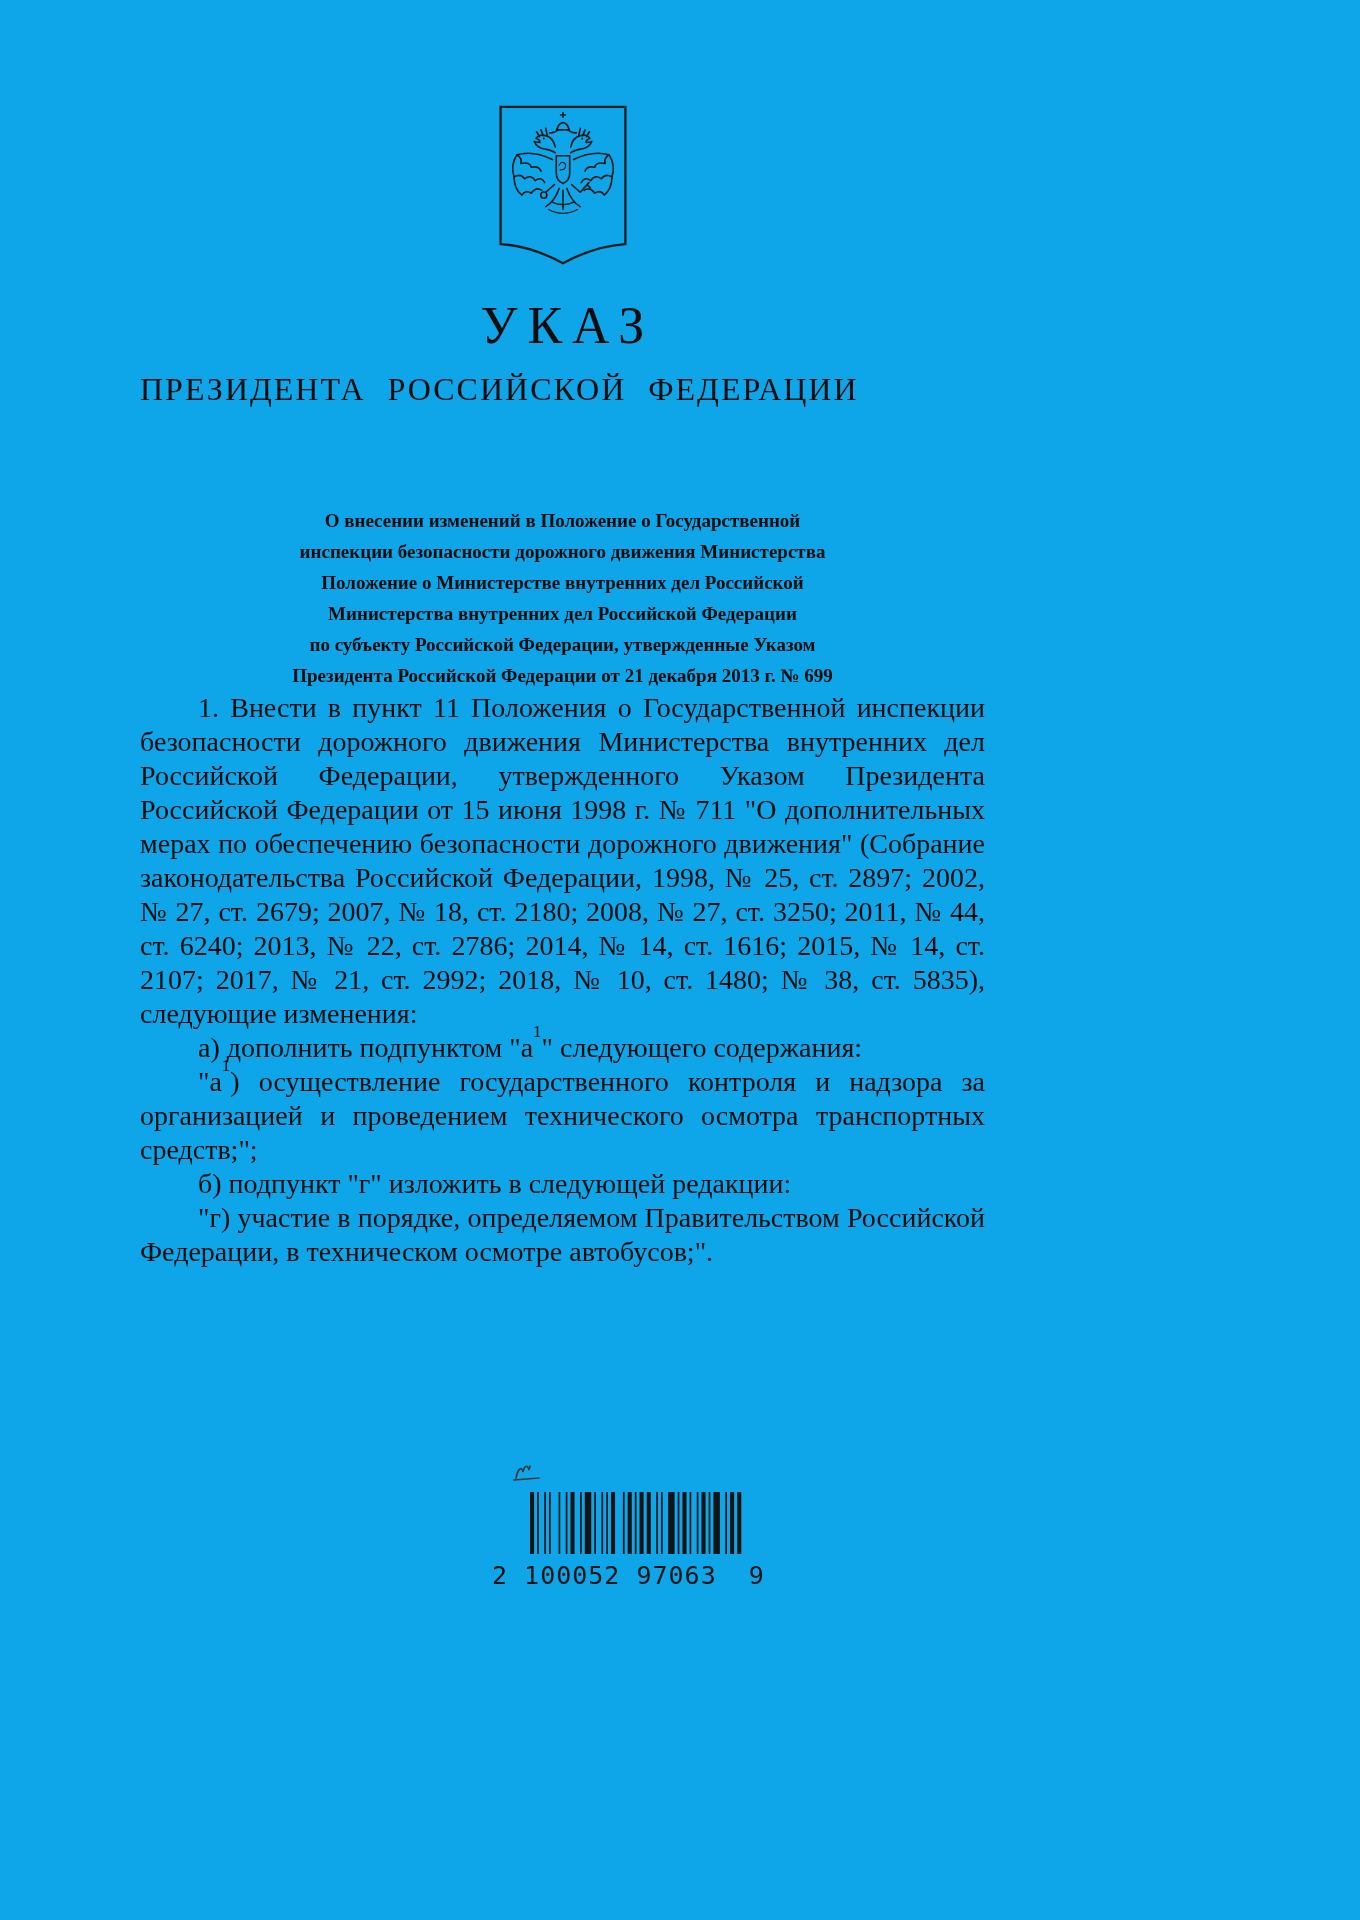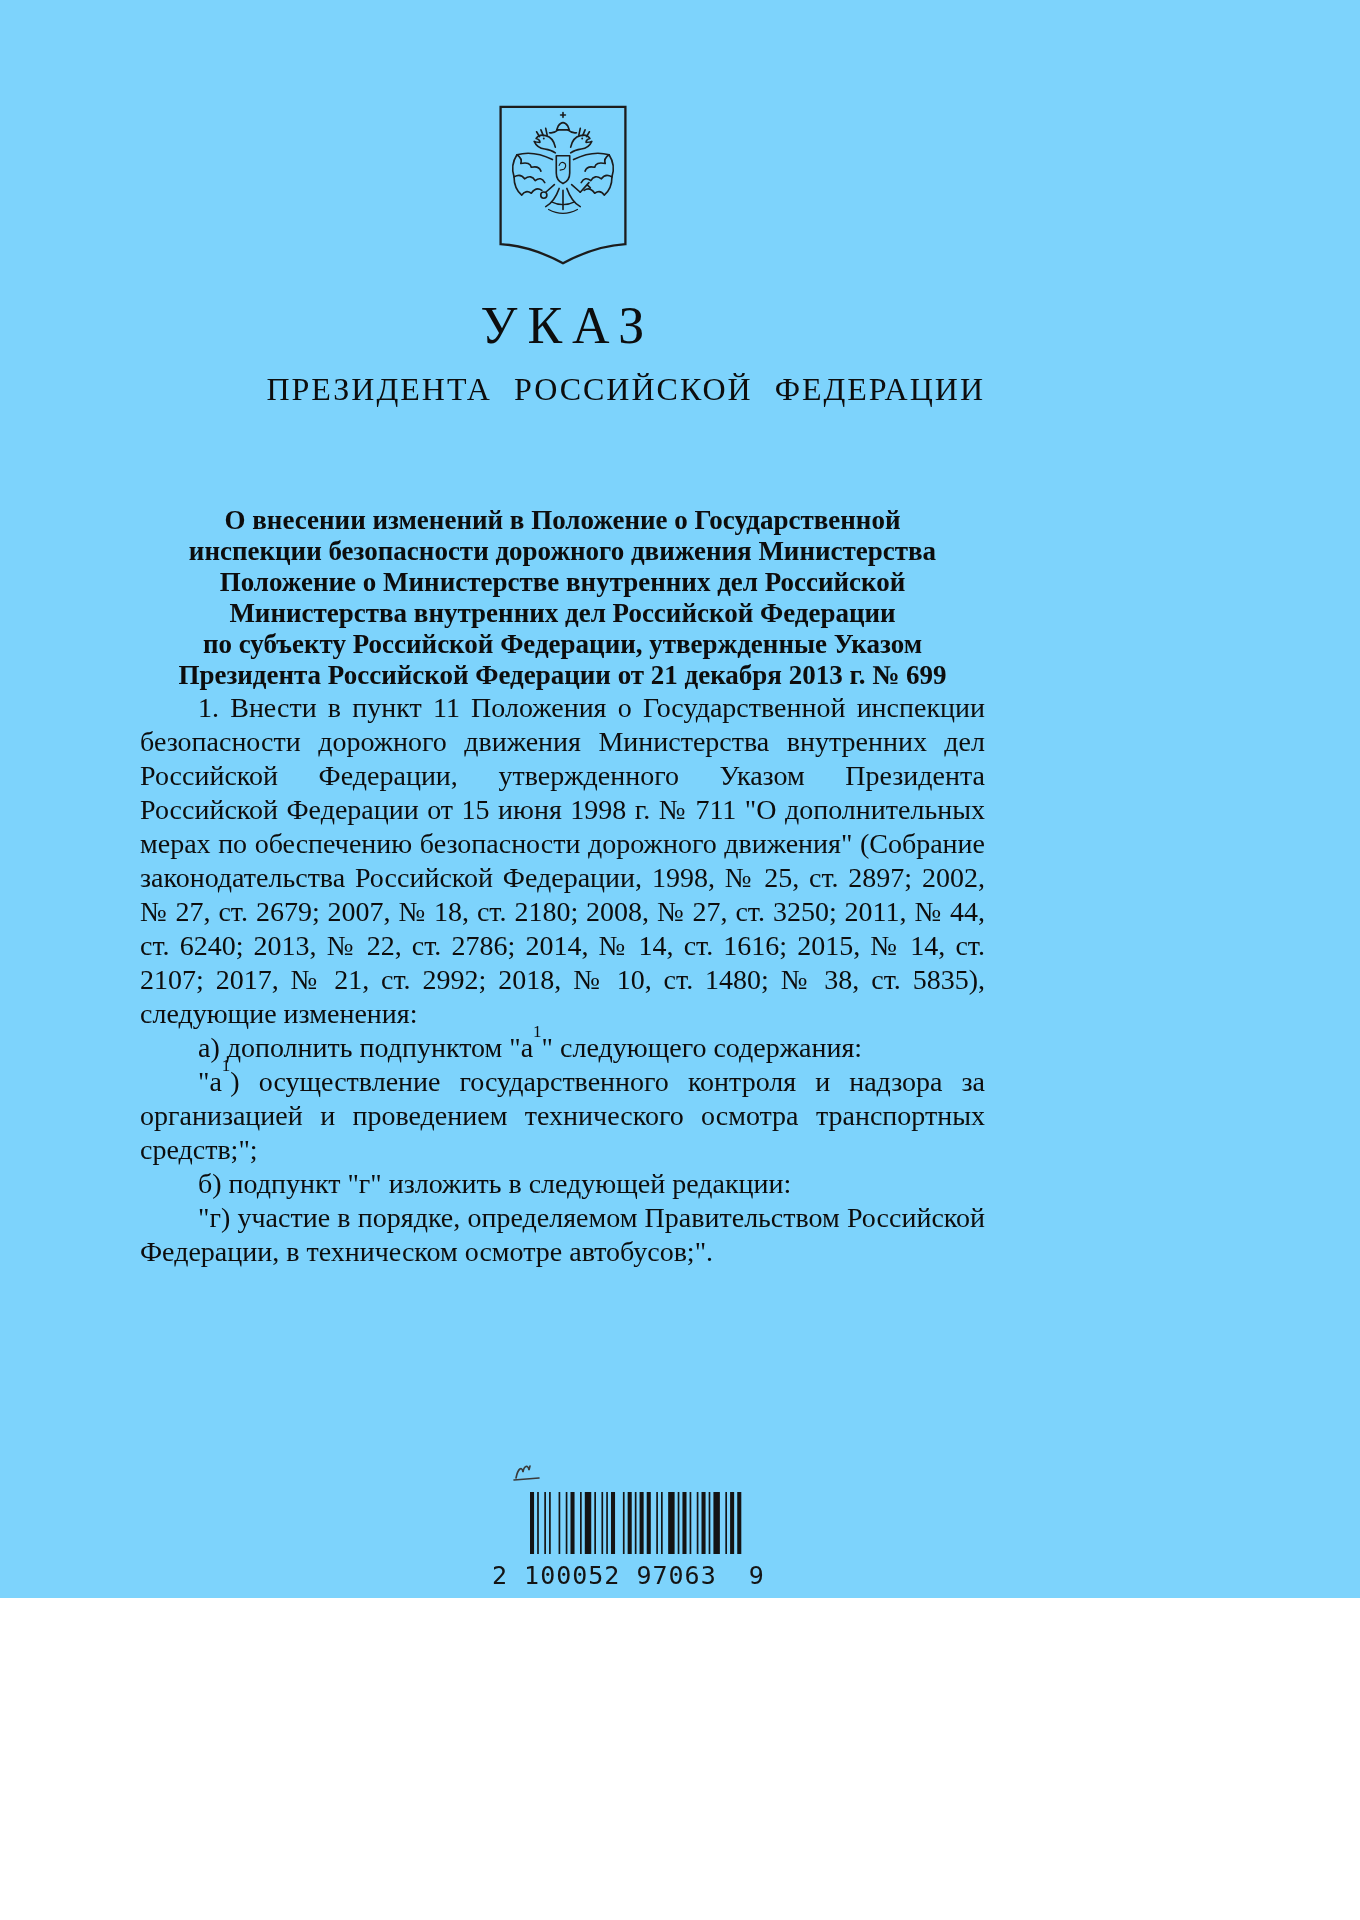--- a/index.html
+++ b/index.html
@@ -1,38 +1,38 @@
 <!DOCTYPE html>
 <html lang="ru"><head>
 <meta charset="utf-8">
 <title>Document</title>
 <style>
   html,body{margin:0;padding:0;background:#ffffff;}
   .page{
     position:relative;
-    width:1360px;height:1598px;
-    background:#7dd3fc;color:#111;
+    width:1360px;height:1920px;
+    background:#0ea5e9;color:#111;
     font-family:"Liberation Serif", serif;
     overflow:hidden;
   }
   .content{width:845px;margin:0 0 0 140px;}
   .emblem{padding-top:102px;display:flex;justify-content:center;}
   .doc-type{
     margin-top:26px;text-align:center;
     font-size:52px;font-weight:normal;
     letter-spacing:10px;text-indent:10px;color:#0d0d0d;
   }
   .doc-issuer{
-    margin-top:16px;text-align:right;
+    margin-top:16px;text-align:left;
     font-size:32px;font-weight:normal;
     letter-spacing:2px;word-spacing:12px;color:#0d0d0d;
   }
   .title-block{
     margin-top:97px;
-    font-weight:bold;font-size:27px;line-height:31px;
+    font-weight:bold;font-size:19px;line-height:31px;
     text-align:center;color:#0d0d0d;
   }
   .body-text{
     font-size:28px;line-height:34px;
     text-align:justify;color:#0d0d0d;
   }
   .body-text p{margin:0;text-indent:58px;}
   sup.s{font-size:17px;line-height:0;position:relative;top:-10px;}
   .barcode-wrap{
     position:absolute;top:1462px;left:492px;width:250px;

